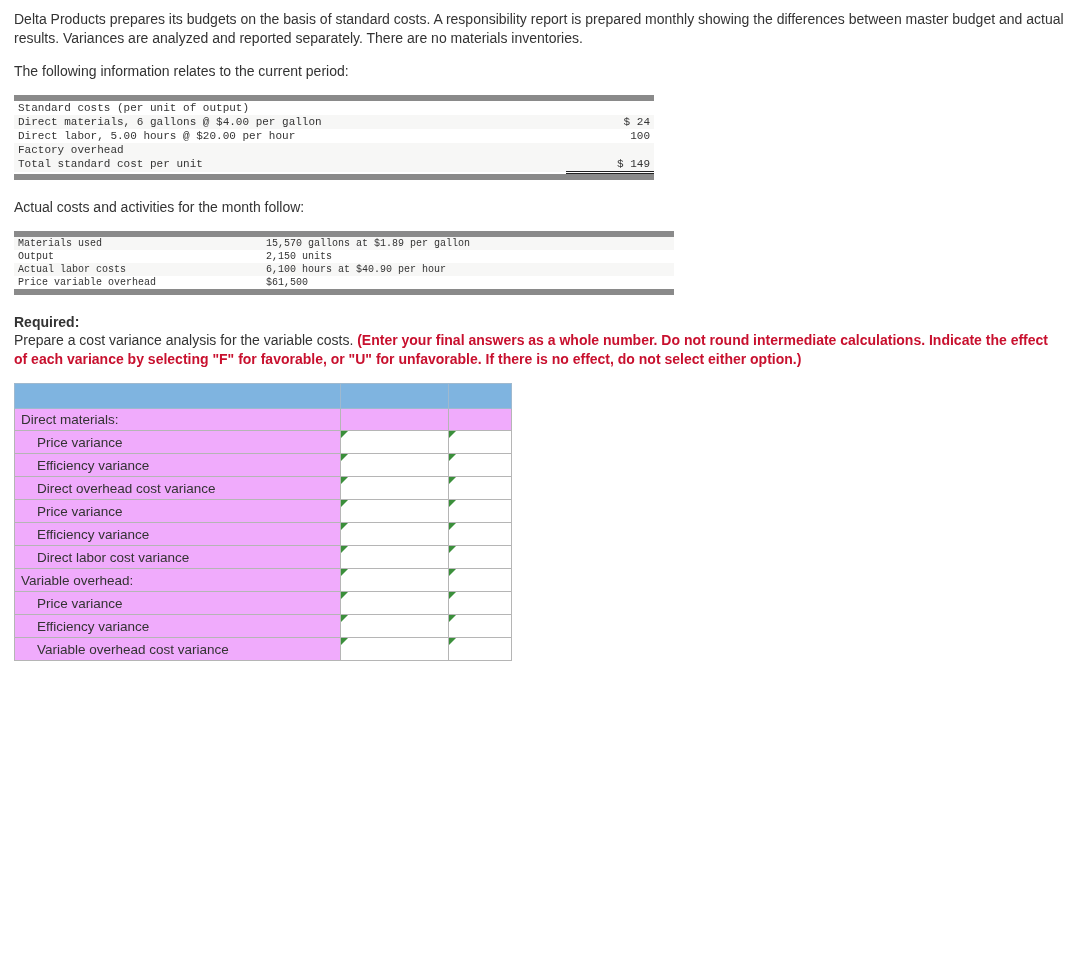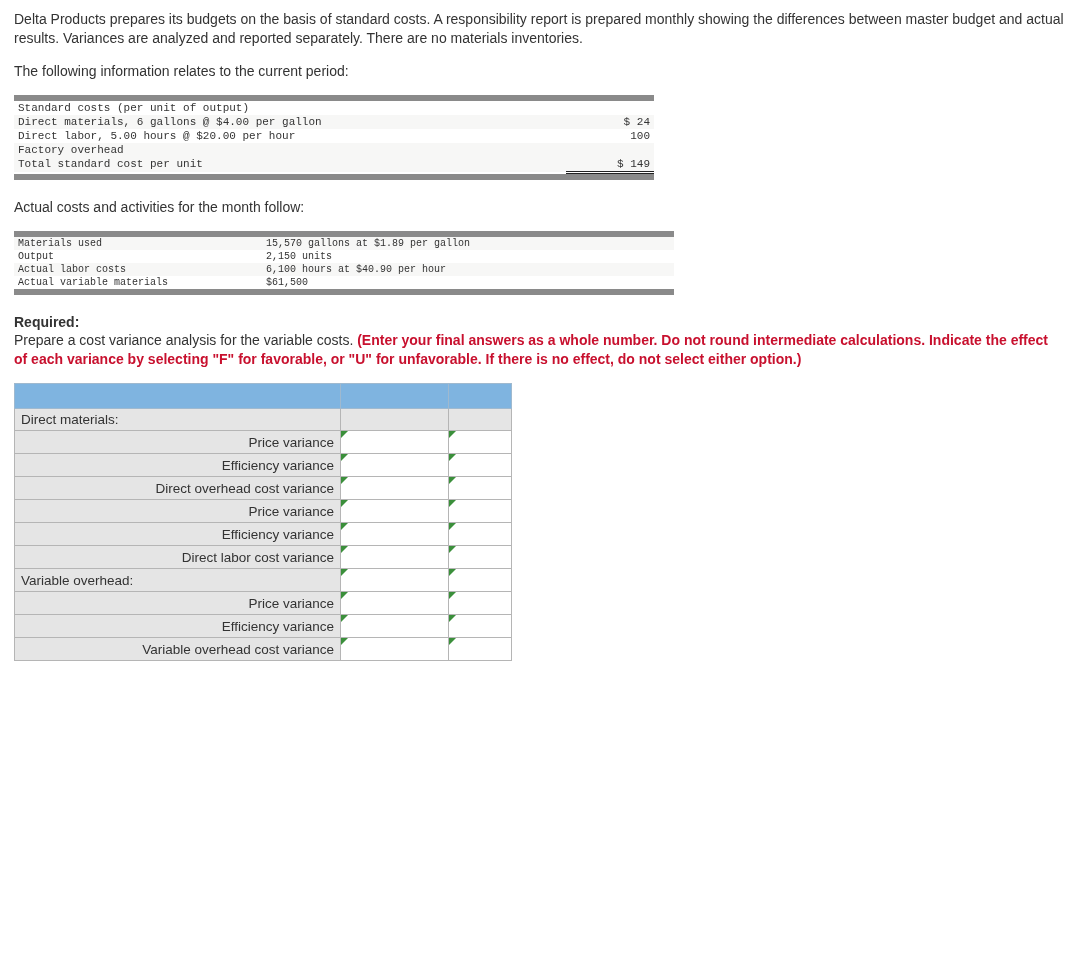--- a/index.html
+++ b/index.html
@@ -48,24 +48,24 @@
     font-size: 13.5px;
   }
   .answer-table th {
     background: #7fb4e0;
     border: 1px solid #9fb9cf;
     height: 22px;
   }
   .answer-table td {
     border: 1px solid #b5b5b5;
     padding: 3px 6px;
-    background: #e5e5e5;
+    background: #f0abfc;
     vertical-align: middle;
   }
-  .answer-table td.indent { padding-left: 32px; text-align: right; }
+  .answer-table td.indent { padding-left: 22px; }
   .answer-table td.input-cell { padding: 0; width: 105px; position: relative; }
   .answer-table td.select-cell { padding: 0; width: 60px; position: relative; }
   .cell-input {
     width: 100%; height: 22px; border: none; font-size: 13px;
     padding: 2px 4px; box-sizing: border-box; background: #fff;
   }
   .corner-mark {
     position: absolute; top: 0; left: 0; width: 0; height: 0;
     border-top: 7px solid #3b8f3b; border-right: 7px solid transparent;
   }
@@ -115,21 +115,21 @@
     </tr>
     <tr style="background:#fff;">
       <td>Output</td>
       <td> 2,150 units</td>
     </tr>
     <tr>
       <td>Actual labor costs</td>
       <td> 6,100 hours at $40.90 per hour</td>
     </tr>
     <tr style="background:#fff;">
-      <td>Actual variable materials</td>
+      <td>Price variable overhead</td>
       <td>$61,500</td>
     </tr>
   </tbody>
     </table>
   <div class="bar-dark"></div>
 </div>
 
 <div class="paragraph" style="margin-top:14px;">
   <span class="bold">Required:</span><br>
   <span>Prepare a cost variance analysis for the variable costs. </span><span class="red-instr">(Enter your final answers as a whole number. Do not round intermediate calculations. Indicate the effect of each variance by selecting "F" for favorable, or "U" for unfavorable. If there is no effect, do not select either option.)</span>

